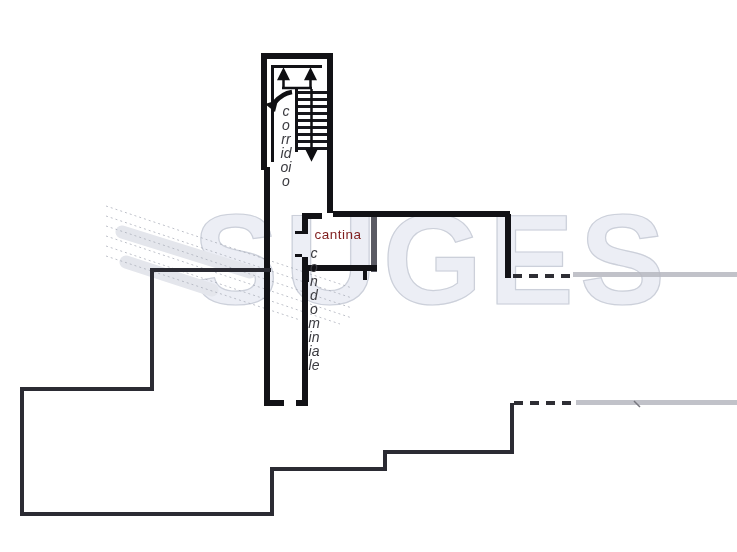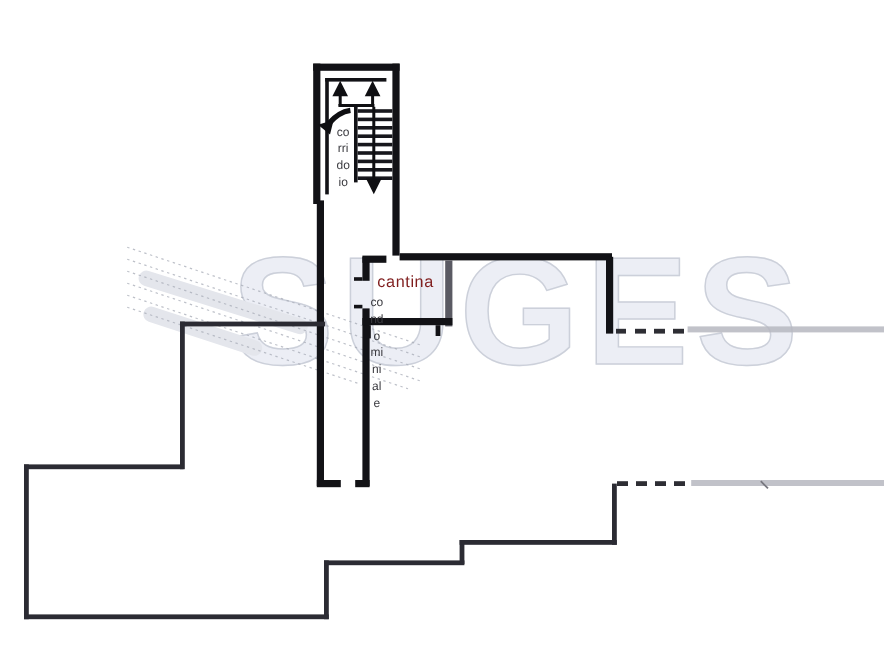--- a/index.html
+++ b/index.html
@@ -23,21 +23,21 @@
     text-shadow:0 0 1px #d3d6e0;
     user-select:none;white-space:nowrap;
   }
   
   .cantina{
     position:absolute;left:306px;top:227px;width:64px;text-align:center;
     font-size:13.5px;color:#7f1d1d;letter-spacing:.5px;
   }
   .vword{
     position:absolute;left:280px;width:12px;text-align:center;
-    font-size:10px;line-height:14px;color:#3b3b40;word-break:break-all;
+    font-size:14px;line-height:14px;color:#3b3b40;word-break:break-all;font-style:italic;
   }
   .vw1{top:104px;}
   .vw2{top:246px;margin-left:28px;}
   svg.anno{position:absolute;left:0;top:0;pointer-events:none;}
 </style>
 </head>
 <body>
 
 <div class="canvas">
 

